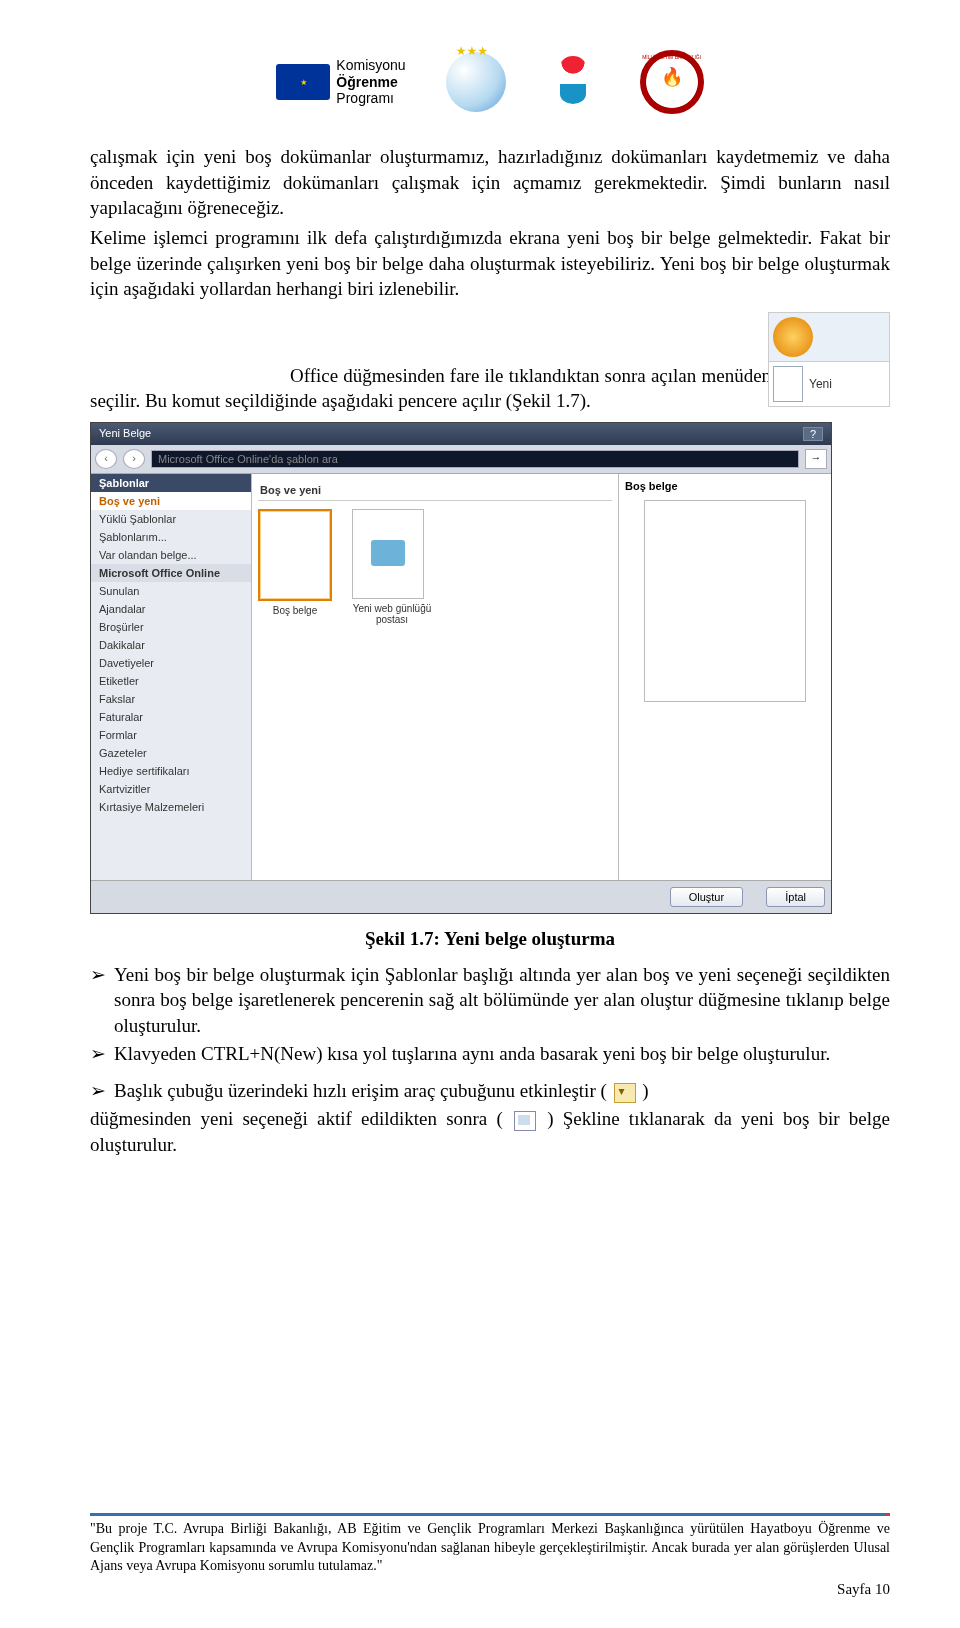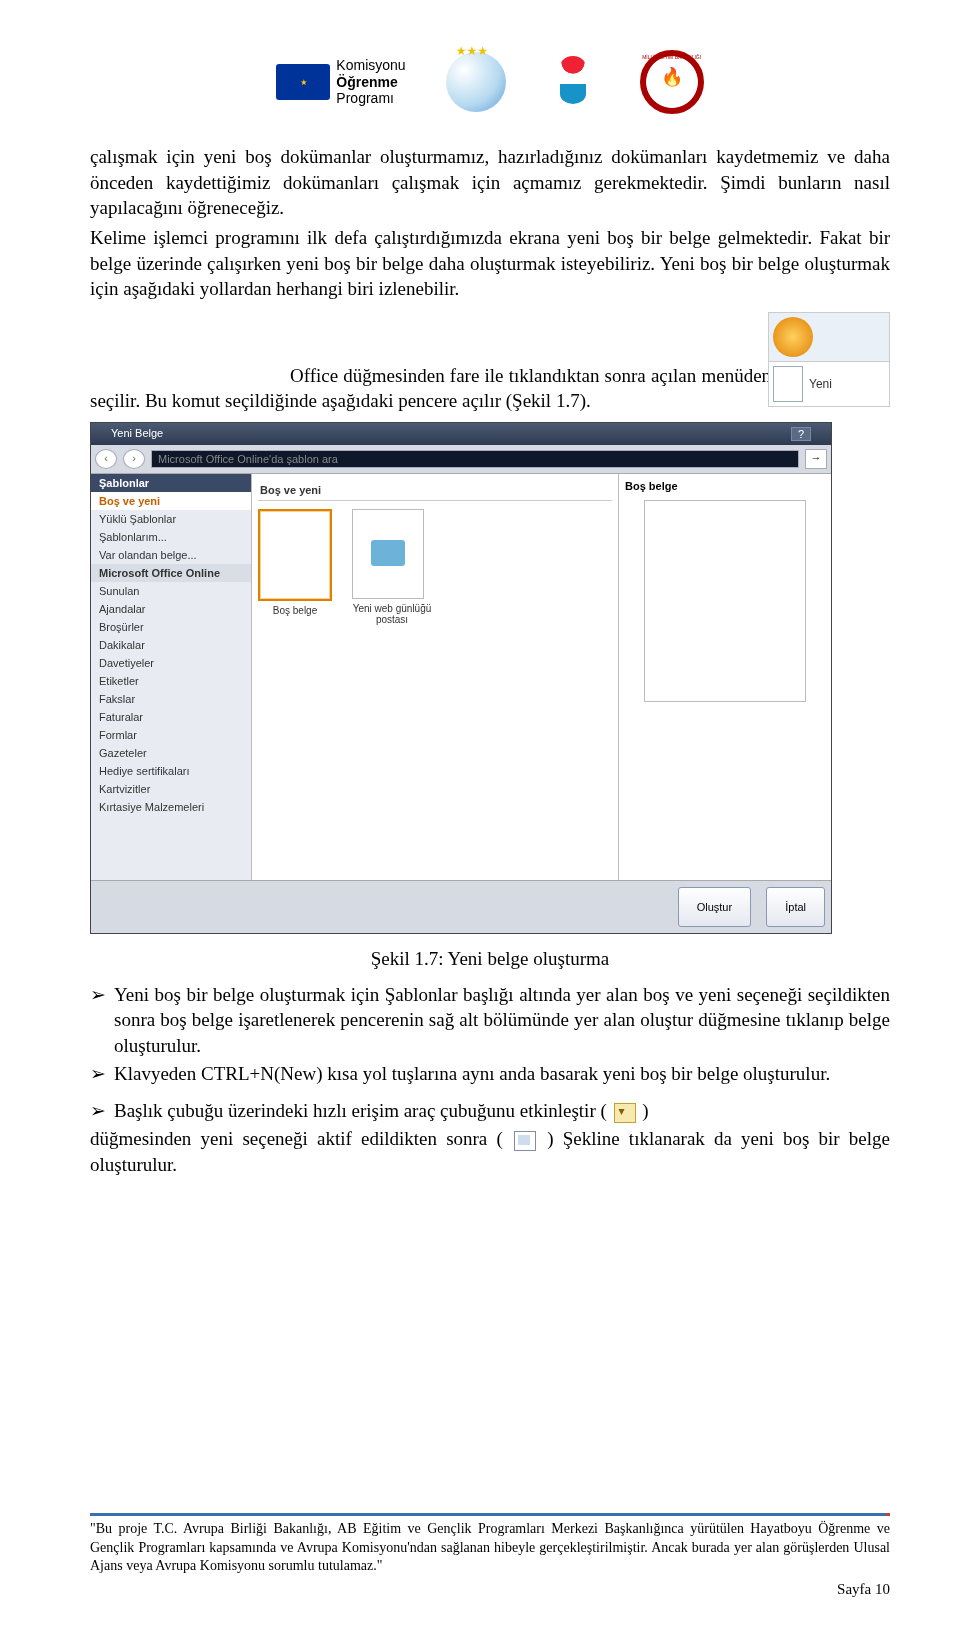--- a/index.html
+++ b/index.html
@@ -93,21 +93,21 @@
 
   .after-snippet { margin-top: 12px; }
 
   .dialog {
     width: 740px; margin: 8px 0 12px 0;
     border: 1px solid #444; font-family: "Segoe UI", Tahoma, Arial, sans-serif;
     font-size: 11px;
   }
   .dialog-title {
     background: linear-gradient(#4b5a73, #2e3a50);
-    color:#fff; padding:4px 20px; display:flex; justify-content:space-between;
+    color:#fff; padding:4px 8px; display:flex; justify-content:space-between;
   }
   .dialog-close { background:#5a6b85; color:#fff; width:18px; text-align:center; border:1px solid #7a8aa5; }
   .dialog-toolbar {
     background:#d6dbe3; padding:4px; display:flex; align-items:center; gap:6px;
     border-bottom:1px solid #aaa;
   }
   .nav-arrow { width:20px; height:18px; background:#fff; border:1px solid #aab; border-radius:50%; text-align:center; line-height:16px; color:#666; }
   .search-box { flex:1; background:#0f172a; border:1px solid #aab; padding:2px 6px; color:#888; }
   .search-btn { width:20px; height:18px; background:#fff; border:1px solid #aab; text-align:center; }
 
@@ -132,26 +132,26 @@
   .thumb-label { font-size:10px; color:#333; max-width:80px; line-height:1.1; }
 
   .main-right { width:200px; border-left:1px solid #bbb; padding:6px; }
   .preview-box { width:160px; height:200px; border:1px solid #bbb; background:#fff; margin:8px auto; }
 
   .dialog-footer {
     background:#d6dbe3; padding:6px; text-align:right; border-top:1px solid #aaa;
   }
   .dlg-btn {
     display:inline-block; background:linear-gradient(#fff,#e4e8ef);
-    border:1px solid #8a99b0; padding:13px 18px; margin-left:12px; border-radius:3px;
+    border:1px solid #8a99b0; padding:3px 18px; margin-left:20px; border-radius:3px;
     font-size:11px;
   }
 
   .caption { text-align:center; font-size:19px; margin:10px 0 10px 0; }
-  .caption b { font-weight:normal; }
+  .caption b { font-weight:bold; }
 
   .bullet-row { display:flex; font-size:19px; line-height:1.35; margin-bottom:2px; text-align:justify; }
   .bullet-mark { width:24px; flex-shrink:0; font-family:Arial; }
   .bullet-text { flex:1; }
   .inline-icon {
     display:inline-block; width:20px; height:18px; vertical-align:middle;
     background:#f7e9b0; border:1px solid #c0a030; position:relative; margin:0 2px;
   }
   .inline-icon.arrow::after { content:"▾"; position:absolute; top:-1px; left:4px; font-size:12px; color:#806000; }
   .inline-icon.doc { background:#fff; border:1px solid #88a; }

